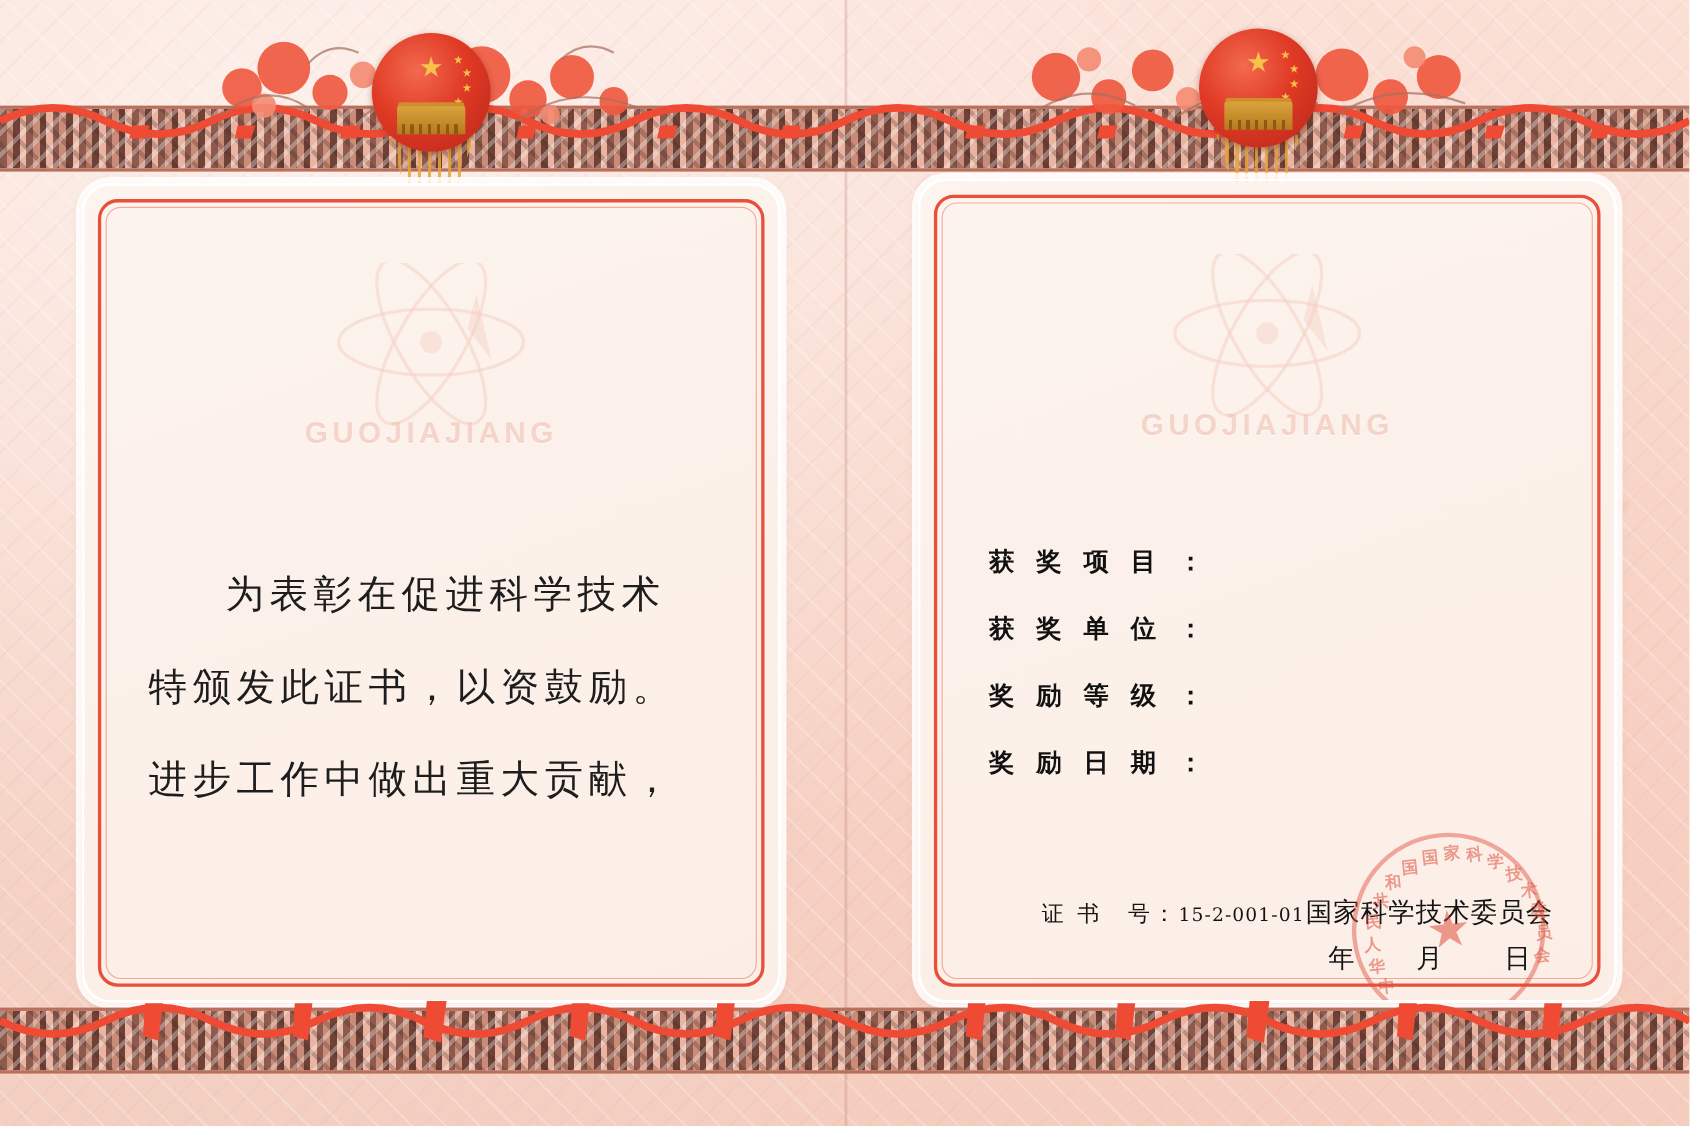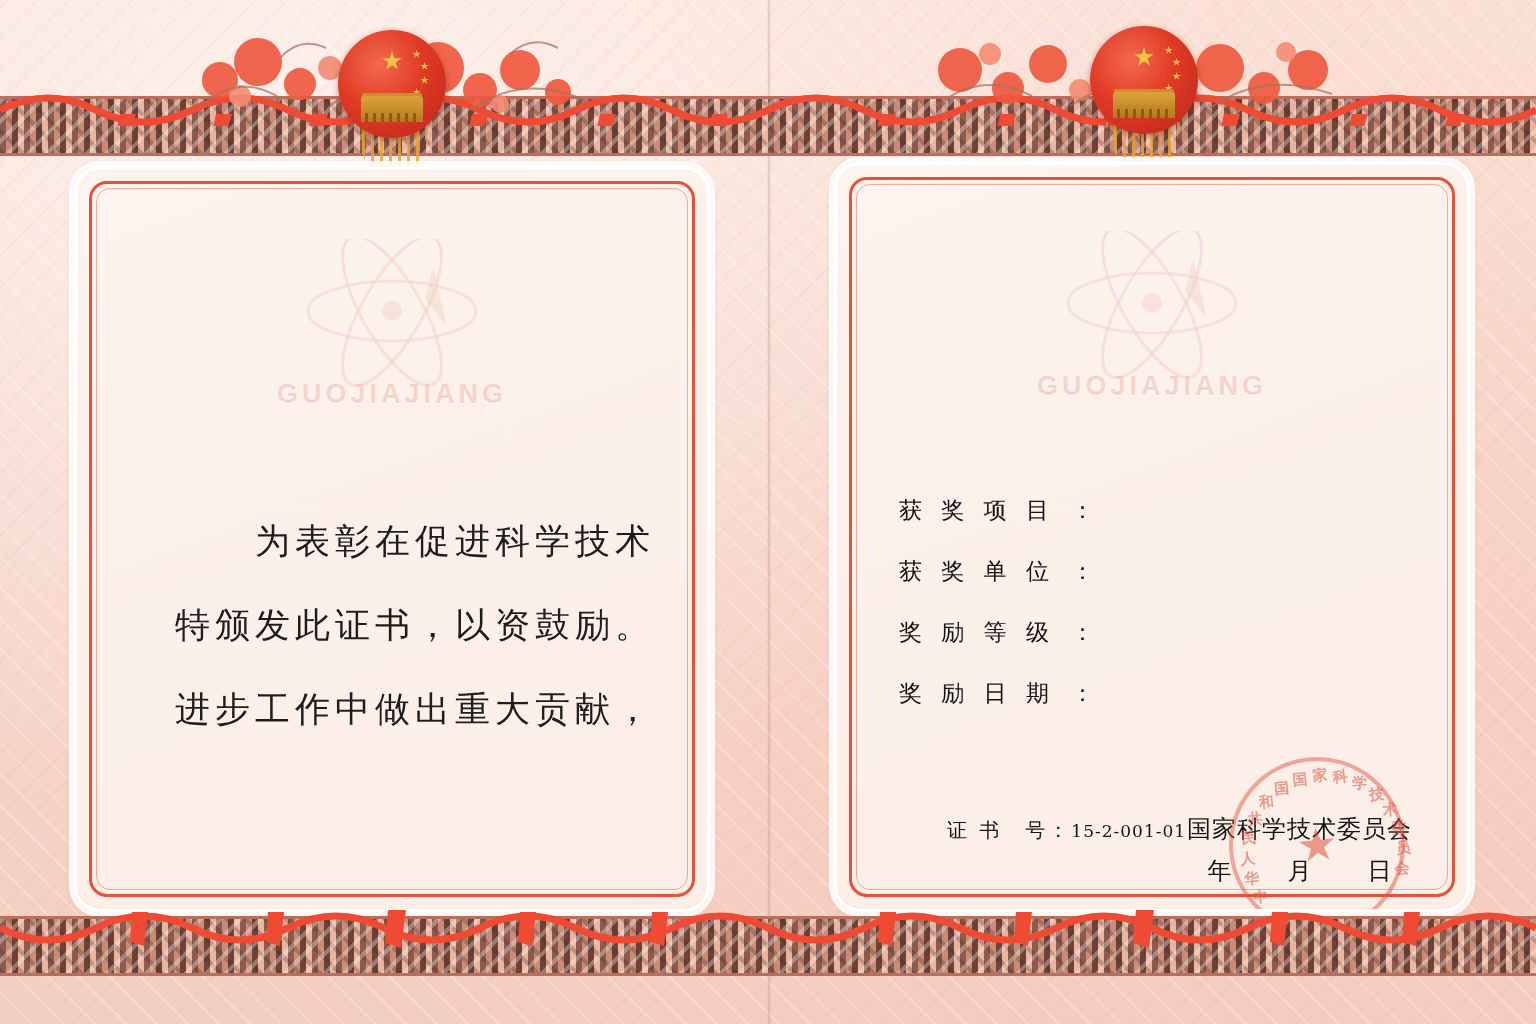--- a/index.html
+++ b/index.html
@@ -207,21 +207,20 @@
   #left-text {
     position: absolute;
     left: 58px;
     top: 330px;
     width: 520px;
     color: #1d1d1d;
     font-size: 35px;
     line-height: 84px;
     letter-spacing: 5px;
     font-family: "DejaVu Serif", "Liberation Serif", serif;
-    text-align: right;
   }
   #left-text .line-1 { text-indent: 70px; }
 
   
   #title-zhengshu {
     position: absolute;
     left: 0;
     right: 0;
     top: 104px;
     text-align: center;
@@ -237,20 +236,21 @@
     -webkit-text-fill-color: transparent;
     text-shadow: 0 1px 1px rgba(255,255,255,0.6);
   }
 
   
   #fields {
     position: absolute;
     left: 62px;
     top: 330px;
     width: 520px;
+    font-weight: bold;
   }
   .field-row {
     display: flex;
     align-items: flex-start;
     margin-bottom: 30px;
   }
   .field-label {
     flex: 0 0 auto;
     width: 172px;
     font-size: 23px;

